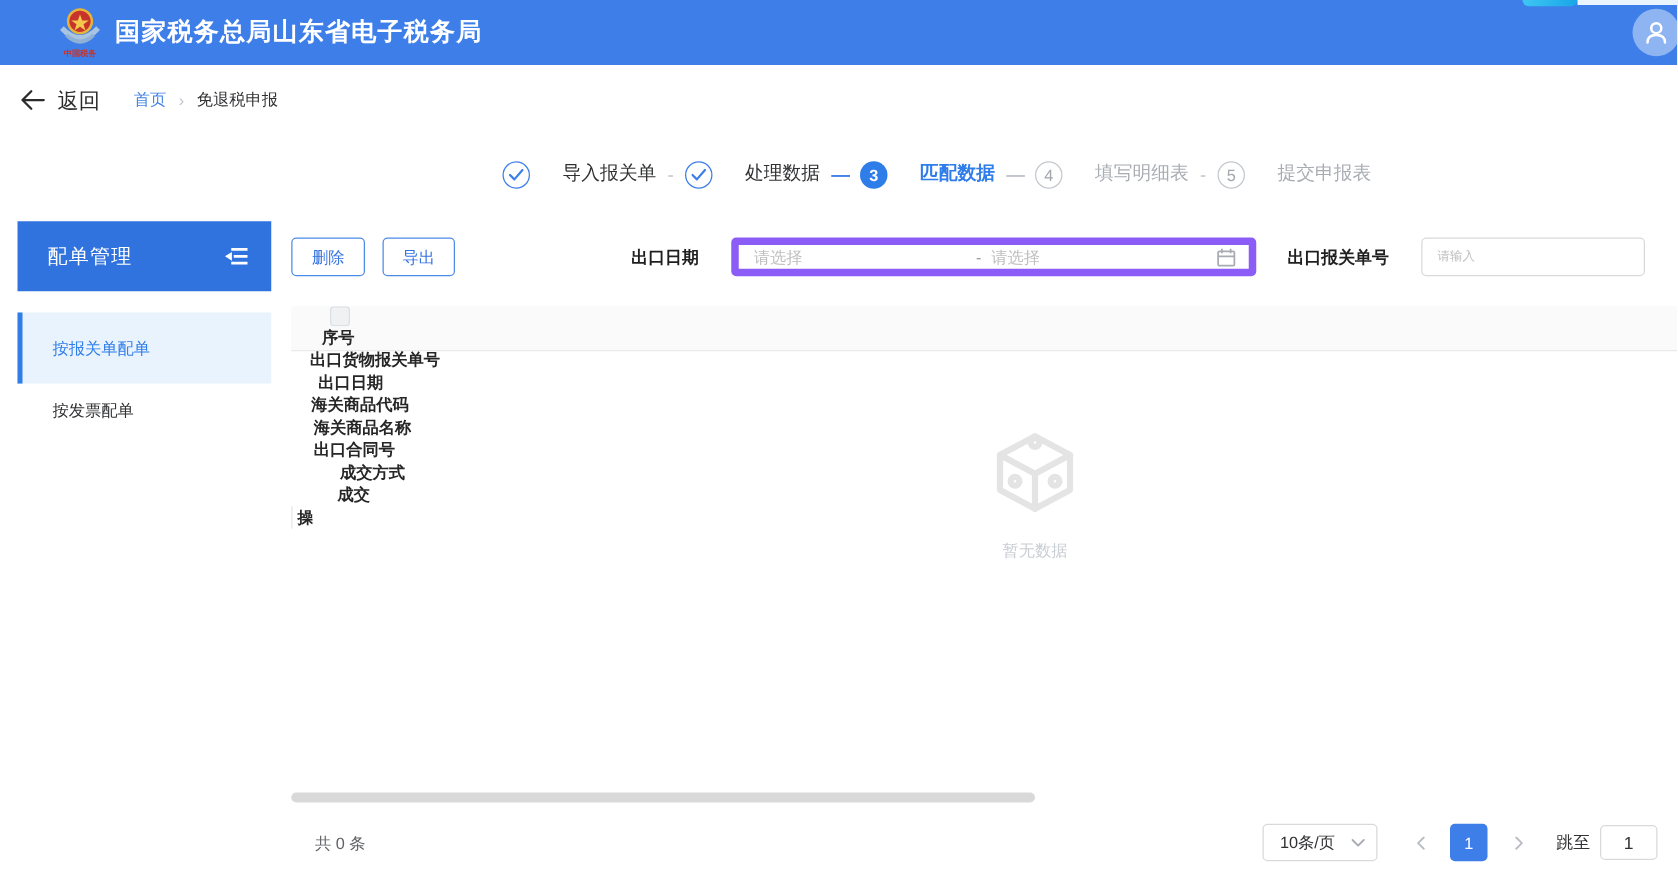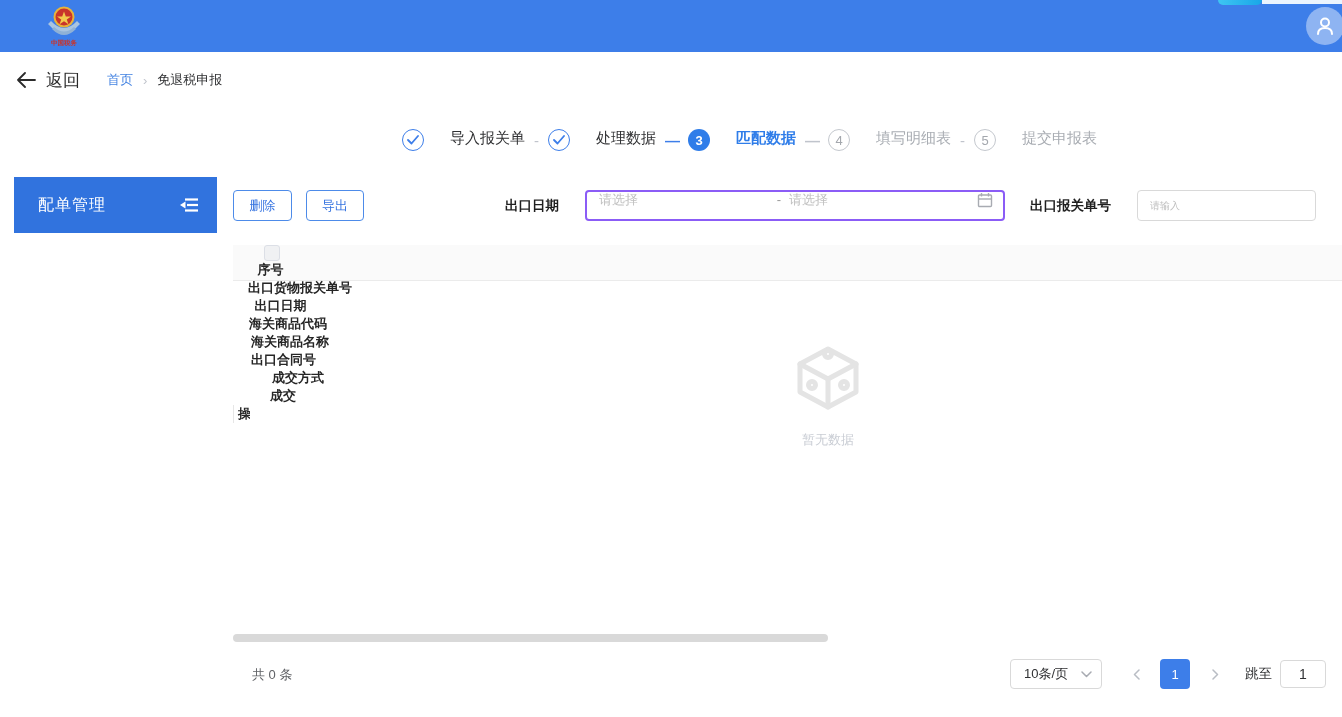--- a/index.html
+++ b/index.html
@@ -60,21 +60,21 @@
   .btn { position:absolute; top:190px; height:31px; background:#fff; border:1px solid #4d8be9;
     border-radius:4px; color:#3573e0; font-size:13px; display:flex; align-items:center;
     justify-content:center; cursor:pointer; font-family:inherit; }
   .btn-delete { left:233px; width:59px; }
   .btn-export { left:306px; width:58px; }
   .form-label { position:absolute; top:190px; height:31px; line-height:31px; font-size:13.5px;
     font-weight:700; color:#1f1f1f; }
   .lbl-date { left:505px; }
   .lbl-decl { left:1030px; }
   .range-box { position:absolute; left:585px; top:190px; width:420px; height:31px;
-    border:2px solid #8b5cf6; border-radius:4px; background:#fff; display:flex; align-items:flex-start; }
+    border:6px solid #8b5cf6; border-radius:4px; background:#fff; display:flex; align-items:center; }
   .range-box input { border:none; outline:none; background:transparent; font-size:13px;
     color:#303133; font-family:inherit; width:170px; }
   .range-box input::placeholder, .text-input input::placeholder { color:#bfbfbf; }
   .range-start { margin-left:12px; }
   .range-sep { color:#9a9a9a; font-size:13px; width:20px; text-align:center; }
   .range-box .cal { margin-left:auto; margin-right:10px; flex:0 0 auto; }
   .text-input { position:absolute; left:1137px; top:190px; width:179px; height:31px;
     border:1px solid #d9d9d9; border-radius:4px; background:#fff; display:flex; align-items:center; }
   .text-input input { border:none; outline:none; background:transparent; font-size:10px;
     margin-left:12px; width:150px; font-family:inherit; }
@@ -134,20 +134,21 @@
 <div class="canvas">
 
   <div class="topbar">
     <svg class="logo" viewBox="0 0 40 42">
       <circle cx="20" cy="12" r="9.5" fill="#c8342b" stroke="#e8b33a" stroke-width="2"></circle>
       <polygon points="20,6.5 21.8,11.4 27,11.4 22.8,14.4 24.4,19.3 20,16.3 15.6,19.3 17.2,14.4 13,11.4 18.2,11.4" fill="#f2c94c"></polygon>
       <path d="M4 19 Q20 37 36 19 L33 16 Q20 30 7 16 Z" fill="#a9c4e0"></path>
       <path d="M8 24 Q20 36 32 24 L30 22 Q20 31 10 22 Z" fill="#8fb1d6"></path>
       <text x="20" y="40" text-anchor="middle" font-size="6.5" fill="#c8342b" font-weight="bold">中国税务</text>
     </svg>
+    <div class="title">国家税务总局山东省电子税务局</div>
     <div class="top-pill"></div>
     <div class="top-strip"></div>
     <div class="avatar">
       <svg width="22" height="22" viewBox="0 0 22 22">
         <circle cx="11" cy="7.5" r="4" fill="none" stroke="#fff" stroke-width="2"></circle>
         <path d="M4 19 q0 -6 7 -6 q7 0 7 6" fill="none" stroke="#fff" stroke-width="2" stroke-linecap="round"></path>
       </svg>
     </div>
   </div>
 
@@ -202,20 +203,29 @@
 
   <div class="sidebar">
     <div class="sidebar-header">
       <span class="sb-title">配单管理</span>
       <svg width="20" height="16" viewBox="0 0 20 16">
         <line x1="6" y1="2.5" x2="19" y2="2.5" stroke="#fff" stroke-width="2.2"></line>
         <line x1="8" y1="8" x2="19" y2="8" stroke="#fff" stroke-width="2.2"></line>
         <line x1="6" y1="13.5" x2="19" y2="13.5" stroke="#fff" stroke-width="2.2"></line>
         <polygon points="1,8 6.5,4.5 6.5,11.5" fill="#fff"></polygon>
       </svg>
+    </div>
+    <div class="sidebar-items">
+      <div class="sb-item active">
+        <span class="sb-bar"></span>
+        <span class="sb-label">按报关单配单</span>
+      </div>
+      <div class="sb-item normal">
+        <span class="sb-label">按发票配单</span>
+      </div>
     </div>
   </div>
 
   <button class="btn btn-delete">删除</button>
   <button class="btn btn-export">导出</button>
   <div class="form-label lbl-date">出口日期</div>
   <div class="range-box">
     <input class="range-start" type="text" placeholder="请选择" style="">
     <span class="range-sep">-</span>
     <input class="range-end" type="text" placeholder="请选择" style="">

